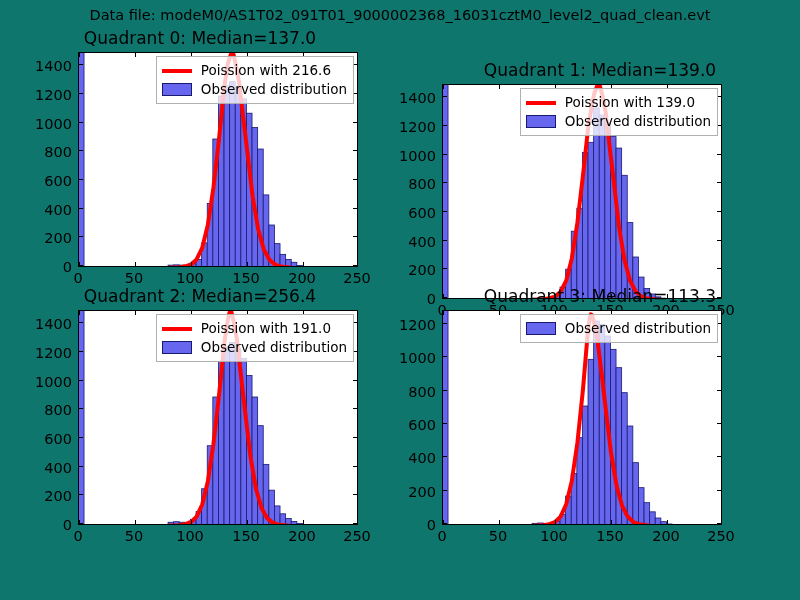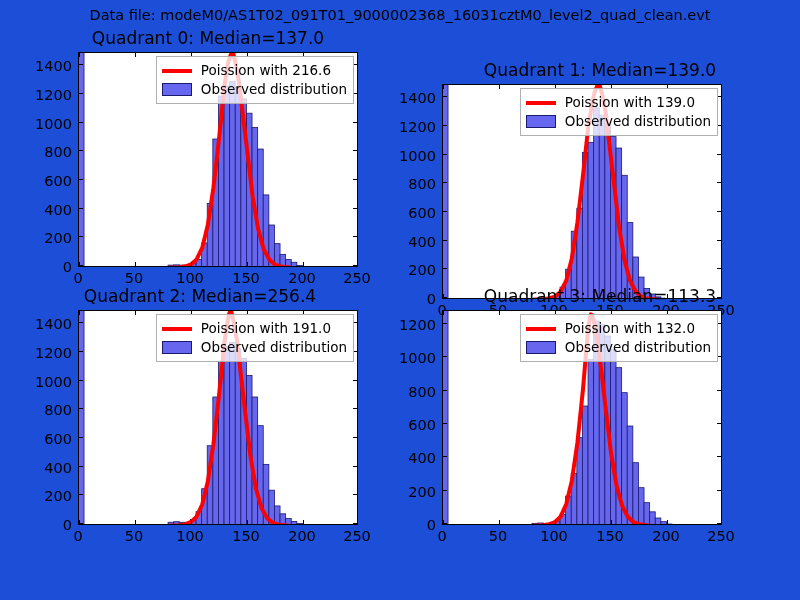--- a/index.html
+++ b/index.html
@@ -12,21 +12,21 @@
     height: 600px;
     font-family: "DejaVu Sans", sans-serif;
     color: #000000;
     overflow: hidden;
   }
 
   #figure {
     position: relative;
     width: 800px;
     height: 600px;
-    background: #1d4ed8;
+    background: #0f766e;
   }
 
   
   #suptitle {
     position: absolute;
     top: 6px;
     left: 0;
     width: 800px;
     text-align: center;
     font-size: 14.5px;
@@ -129,21 +129,21 @@
     display: block;
   }
 </style>
 </head>
 <body>
 
 <div id="figure">
 
   <div id="suptitle">Data file: modeM0/AS1T02_091T01_9000002368_16031cztM0_level2_quad_clean.evt</div>
 
-  <div class="subplot" style="left:0px; top:28px; width:400px; height:272px;padding-left:16px;">
+  <div class="subplot" style="left:0px; top:28px; width:400px; height:272px;">
     <div class="sub-title" style="top:0px;">Quadrant 0: Median=137.0</div>
 
     <div class="axes" style="left:78px; top:24px; width:280px; height:215px;">
       <svg class="plot-svg" width="280" height="215" viewBox="0 0 280 215">
         <g id="bars-0">
             <rect x="-0.56" y="-6.00" width="5.60" height="221.00" fill="#6666ee" stroke="#191970" stroke-width="0.8"></rect>
             <rect x="83.44" y="213.85" width="5.60" height="1.15" fill="#6666ee" stroke="#191970" stroke-width="0.8"></rect>
             <rect x="89.04" y="212.13" width="5.60" height="2.87" fill="#6666ee" stroke="#191970" stroke-width="0.8"></rect>
             <rect x="94.64" y="211.85" width="5.60" height="3.15" fill="#6666ee" stroke="#191970" stroke-width="0.8"></rect>
             <rect x="100.24" y="212.13" width="5.60" height="2.87" fill="#6666ee" stroke="#191970" stroke-width="0.8"></rect>
@@ -482,24 +482,20 @@
         <div class="tick-x top" style="left:56px;"></div>
       <div class="tick-x" style="left:112px;"></div>
         <div class="tick-x top" style="left:112px;"></div>
       <div class="tick-x" style="left:168px;"></div>
         <div class="tick-x top" style="left:168px;"></div>
       <div class="tick-x" style="left:224px;"></div>
         <div class="tick-x top" style="left:224px;"></div>
 
       <div class="legend" style="right:3px; top:3px;">
         <div class="legend-row">
-          <span class="legend-swatch-line"></span>
-          <span class="legend-text">Poission with 132.0</span>
-        </div>
-        <div class="legend-row">
           <span class="legend-swatch-patch"></span>
           <span class="legend-text">Observed distribution</span>
         </div>
       </div>
     </div>
 
     <div class="ylabel" style="left:-8px; top:232px; width:44px;">0</div>
     <div class="ylabel" style="left:-8px; top:198.67px; width:44px;">200</div>
     <div class="ylabel" style="left:-8px; top:165.33px; width:44px;">400</div>
     <div class="ylabel" style="left:-8px; top:132px; width:44px;">600</div>

